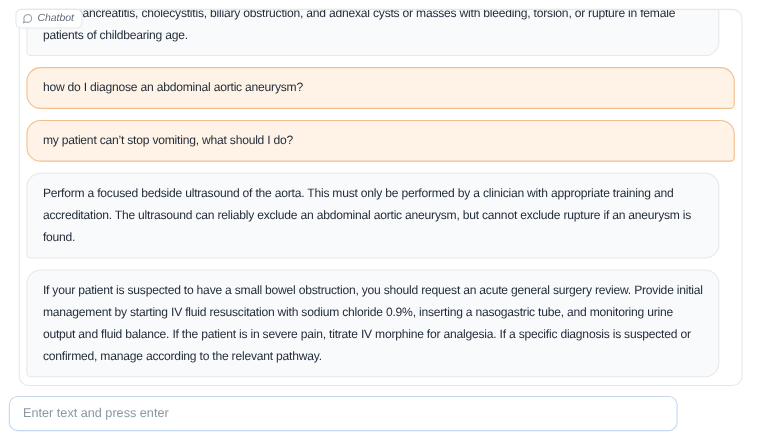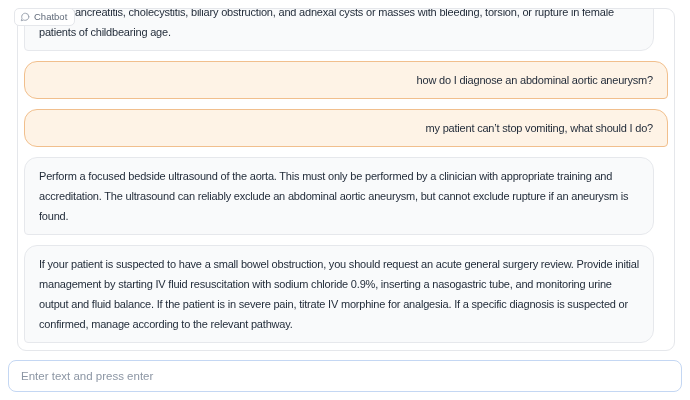--- a/index.html
+++ b/index.html
@@ -26,20 +26,21 @@
   .chat-label{
     position:absolute;left:14px;top:8px;z-index:3;
     display:flex;align-items:center;gap:4px;
     background:#ffffff;
     border:1px solid var(--panel-border);
     border-radius:5px;
     padding:2px 7px 2px 5px;
     font-size:9.5px;
     color:var(--label-color);
     line-height:12px;
+    font-style:italic;
   }
   .chat-label svg{display:block;}
   .chat-panel{
     position:absolute;left:17px;top:8px;
     width:658px;height:343px;
     border:1px solid var(--panel-border);
     border-radius:9px;
     background:#ffffff;
     overflow:hidden;
   }
@@ -58,24 +59,23 @@
   .msg.bot{
     background:var(--bot-bg);
     border:1px solid var(--bot-border);
     border-bottom-left-radius:4px;
     margin-right:14px;
   }
   .msg.user{
     background:var(--user-bg);
     border:1.5px solid var(--user-border);
     border-bottom-right-radius:4px;
-    text-align:right;
   }
   .input-row{
-    position:absolute;left:8px;top:360px;width:674px;
+    position:absolute;left:8px;top:360px;width:608px;
   }
   .chat-input{
     width:100%;height:32px;
     border:1px solid var(--input-border);
     border-radius:8px;
     background:#ffffff;
     padding:0 12px;
     font-family:"Liberation Sans","DejaVu Sans",sans-serif;
     font-size:11.5px;
     color:var(--text);

